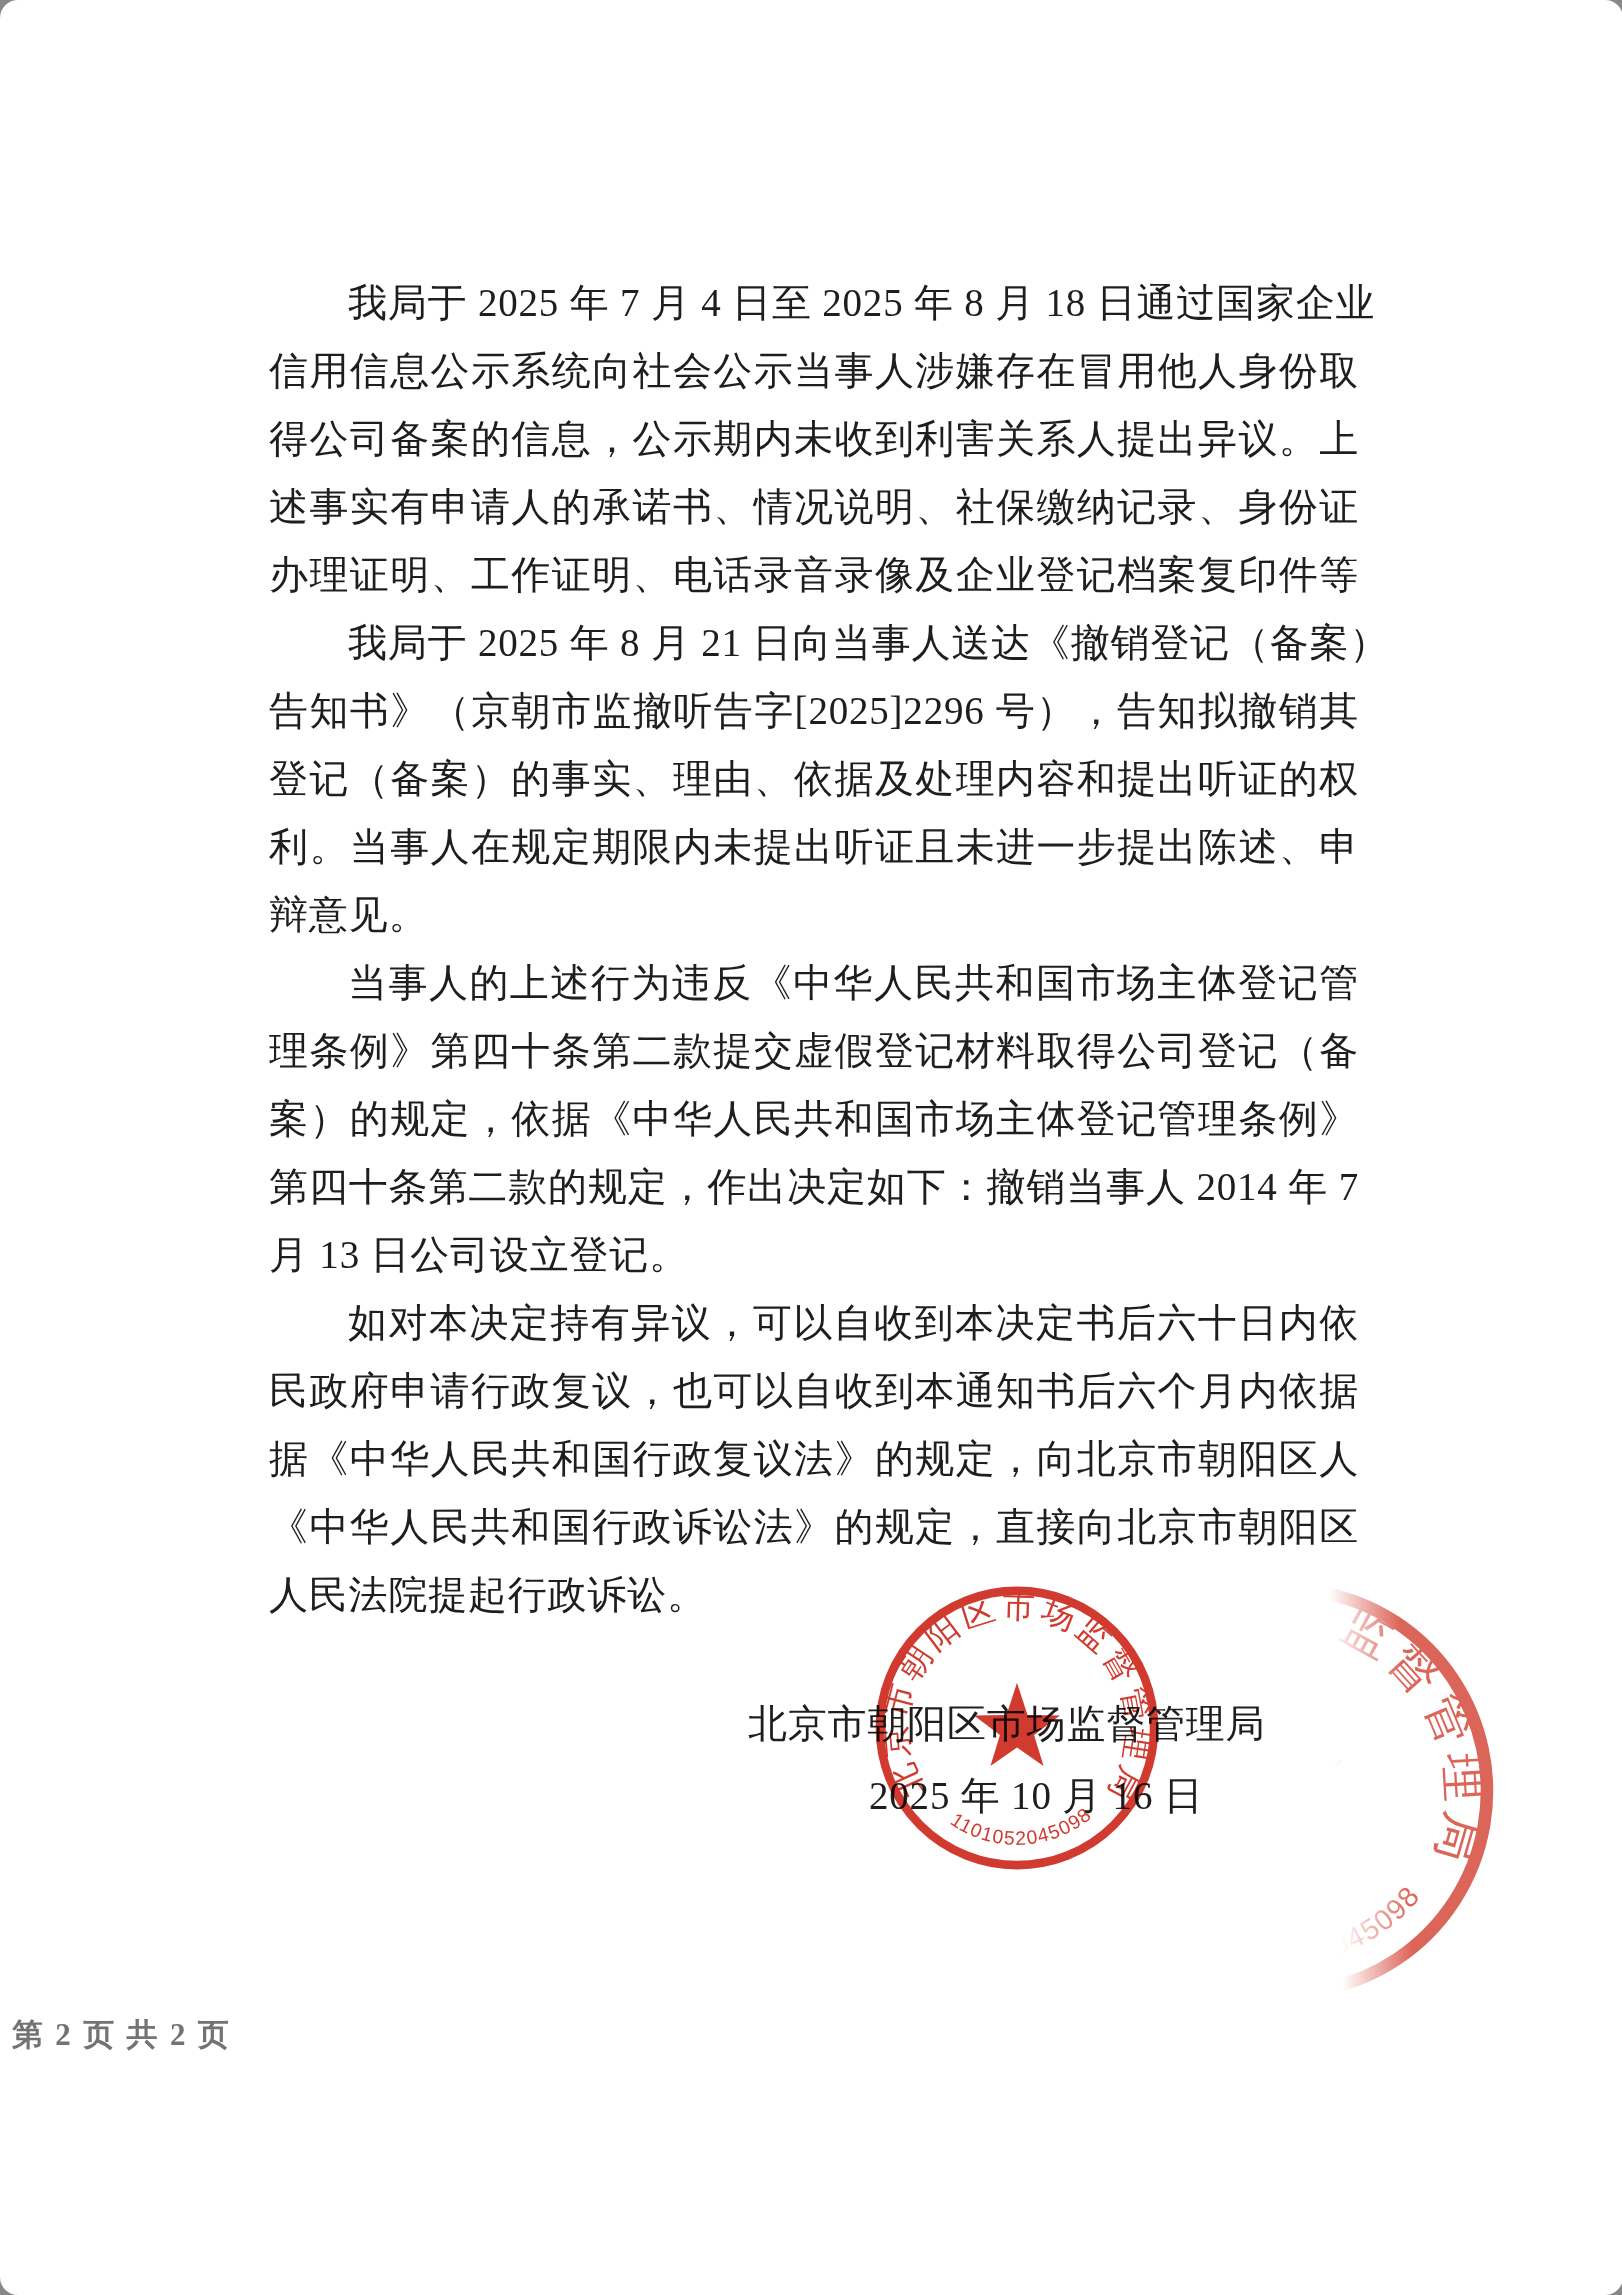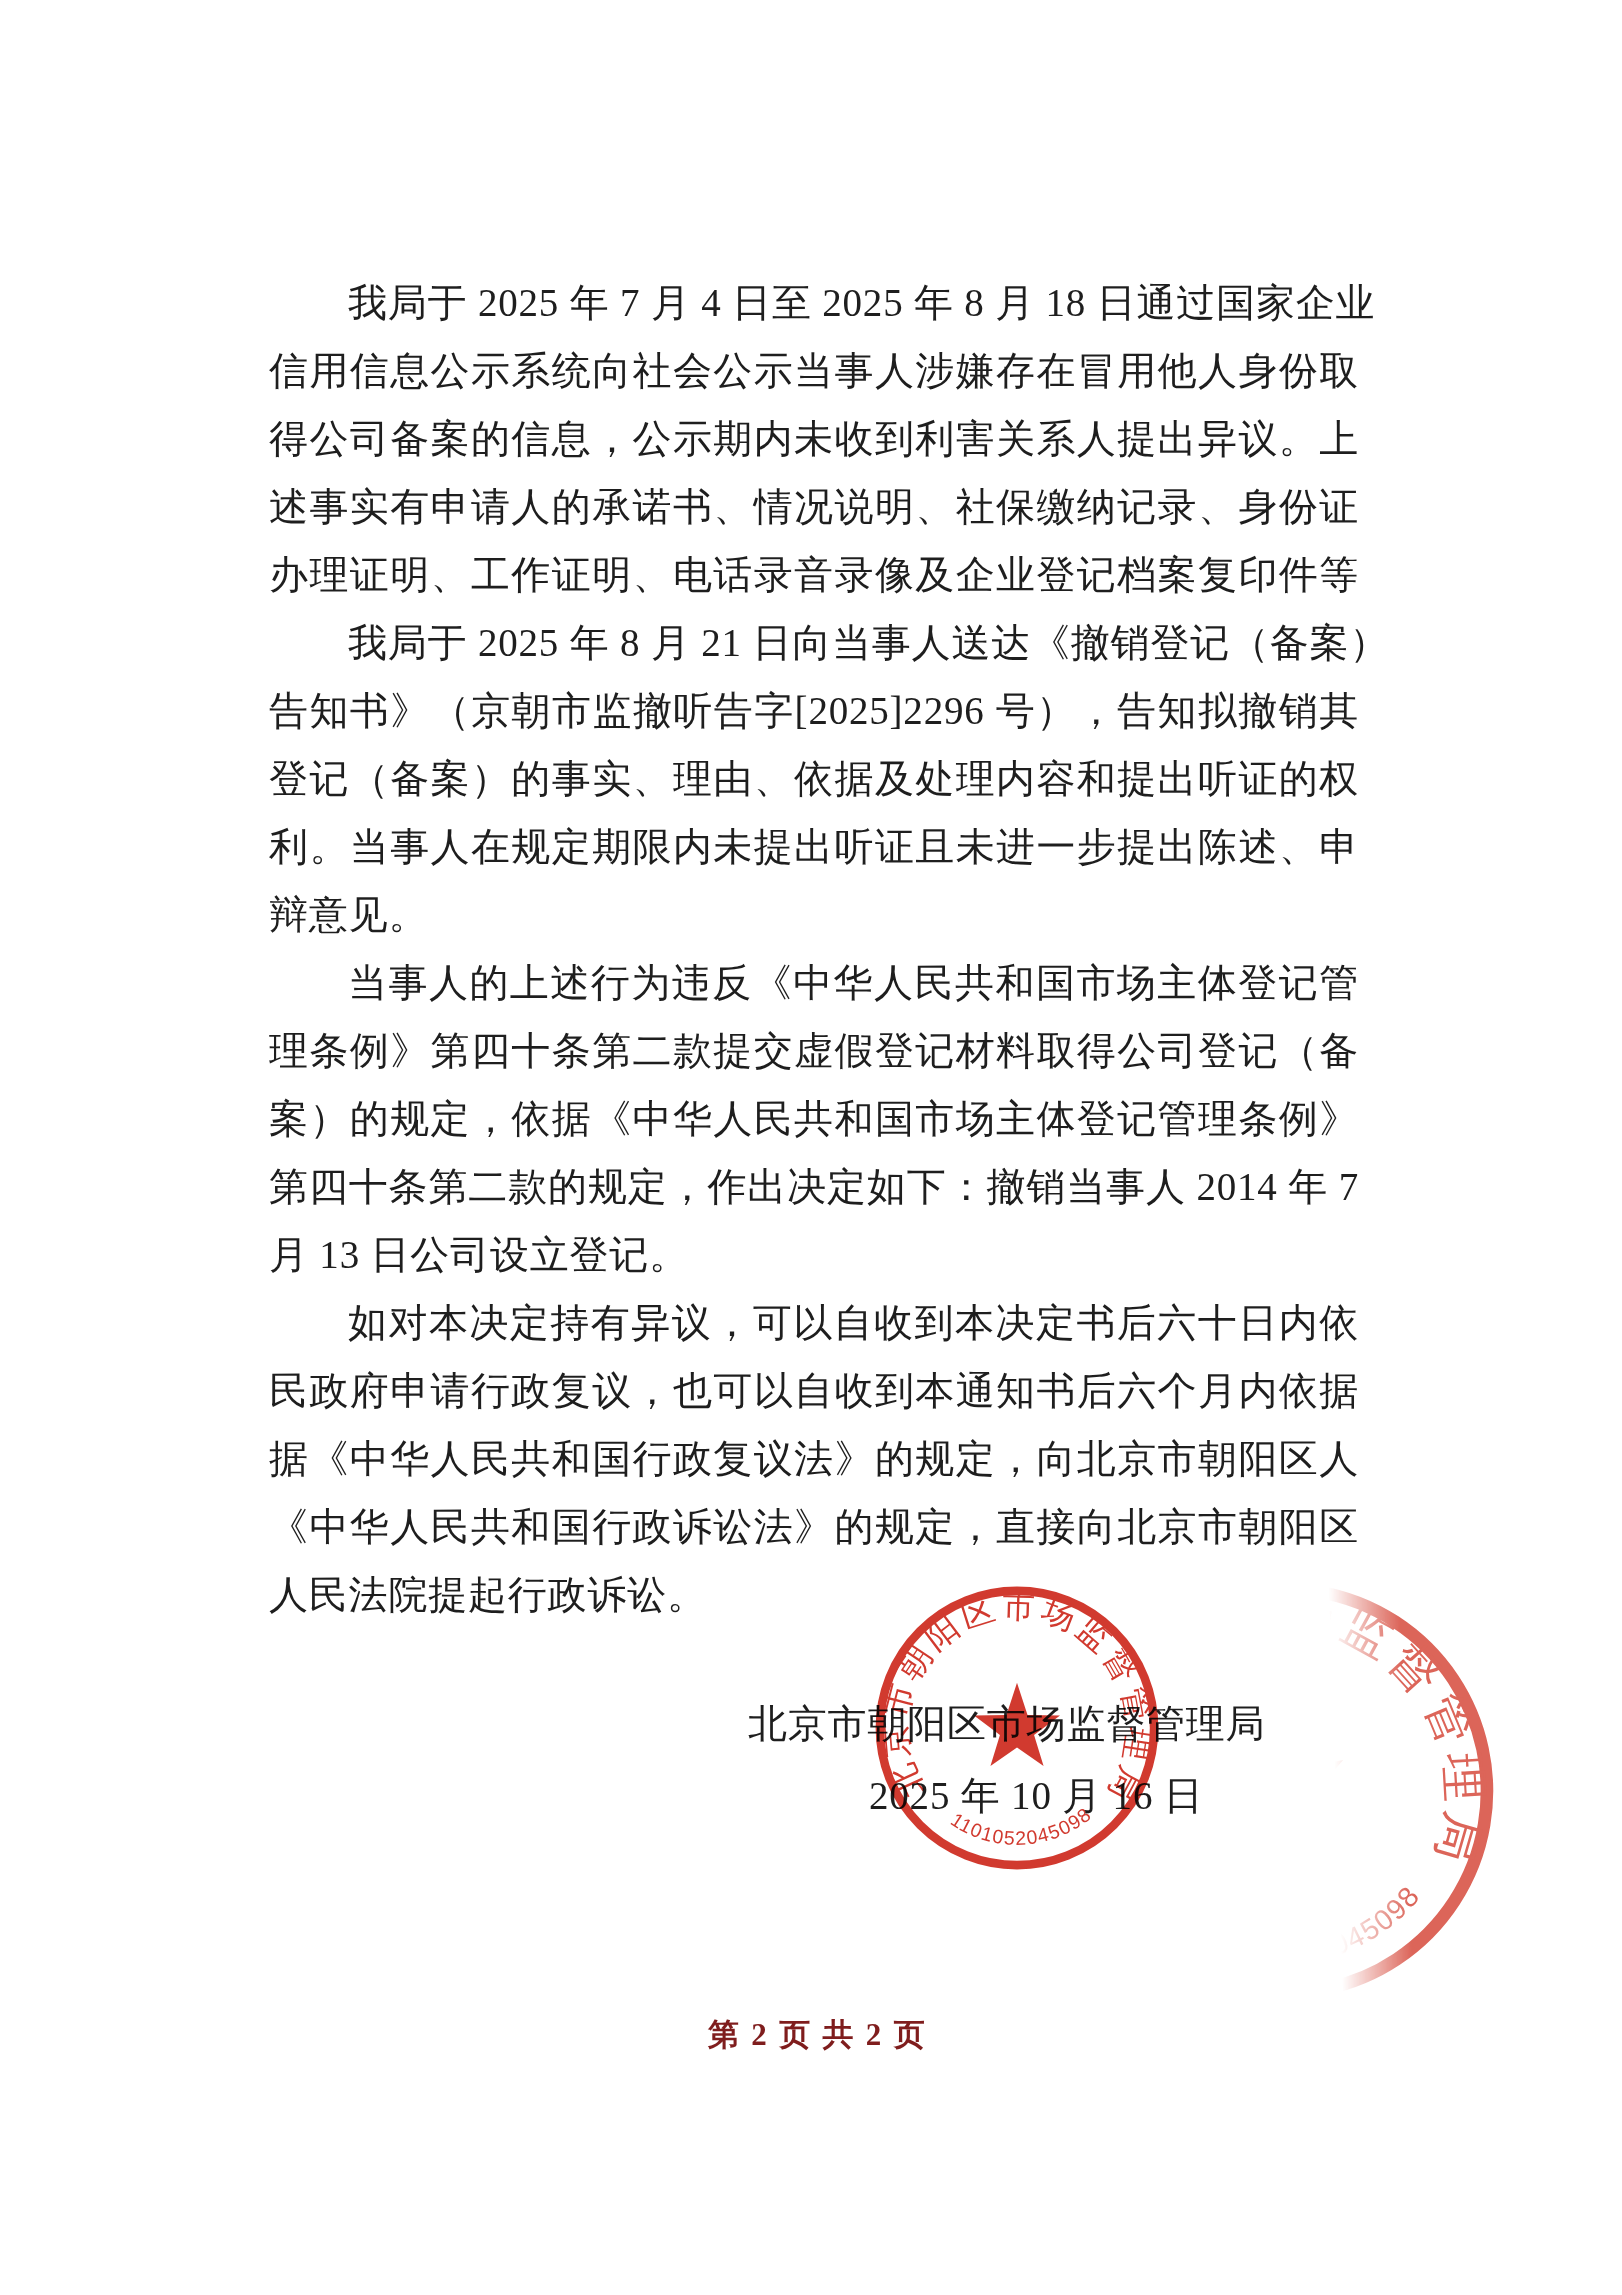--- a/index.html
+++ b/index.html
@@ -4,20 +4,21 @@
 <style>
   html,body{margin:0;padding:0;background:#888;}
   .page{
     position:relative;
     width:1623px;height:2295px;
     margin:0 auto;
     background:#ffffff;
     overflow:hidden;
     font-family:"Liberation Serif", serif;
     color:#1e1e1e;
+    border-radius:18px;
   }
   
   .doc-body{
     position:absolute;
     left:269px;top:269px;width:1090px;
     font-size:39px;
     letter-spacing:0.8px;
   }
   .line{
     height:68px;
@@ -42,25 +43,25 @@
   .docdate{
     position:absolute;
     left:869px;top:1762px;
     height:68px;line-height:68px;
     font-size:39px;letter-spacing:0.8px;
     white-space:nowrap;
   }
   .footer{
     position:absolute;
     left:0;right:0;top:2014px;
-    text-align:center;
+    text-align:left;
     font-size:31px;
     font-weight:600;
     letter-spacing:2.3px;
-    color:#7f1d1d;
+    color:#737373;
     margin-left:12px;
   }
   
   .seal-main{
     position:absolute;
     left:869px;top:1580px;
     width:296px;height:296px;
     mix-blend-mode:multiply;
     opacity:0.9;
   }

